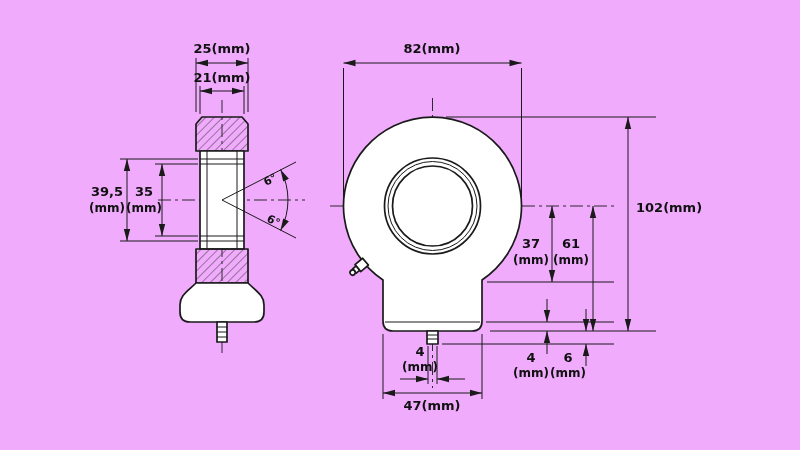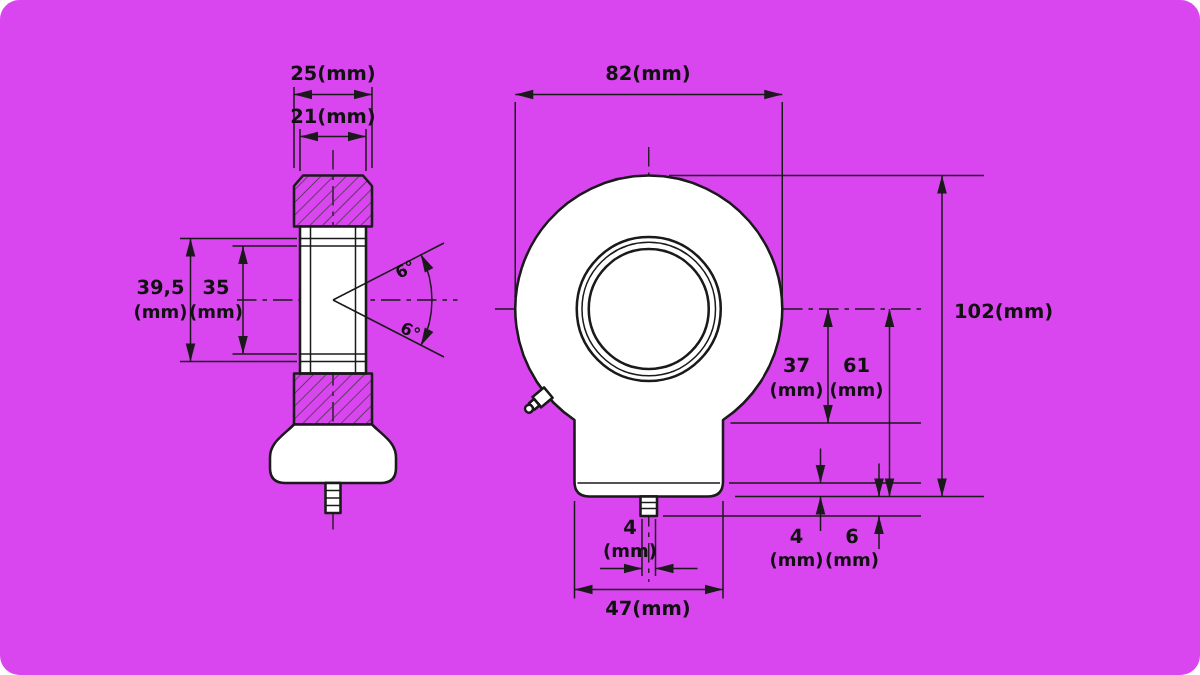--- a/index.html
+++ b/index.html
@@ -1,16 +1,16 @@
 <!DOCTYPE html>
 <html><head>
 <meta charset="utf-8">
 <style>
   html,body{margin:0;padding:0;background:#fdfdfc;}
-  .stage{width:800px;height:450px;background:#d946ef;overflow:hidden;border-radius:13px;}
+  .stage{width:800px;height:450px;background:#f0abfc;overflow:hidden;}
   svg{display:block;}
   text{font-family:"DejaVu Sans","Liberation Sans",sans-serif;}
   .dim{font-size:13px;font-weight:bold;fill:#111;}
   .dim-sm{font-size:12px;font-weight:bold;fill:#111;}
   .ang{font-size:11px;font-weight:bold;fill:#111;}
   .part{stroke:#1a1a1a;stroke-width:1.7;fill:#fff;stroke-linejoin:round;}
   .part-thin{stroke:#1a1a1a;stroke-width:1;fill:none;}
   .hatched{fill:url(#hatch);stroke:#1a1a1a;stroke-width:1.7;stroke-linejoin:round;}
   .dml{stroke:#1a1a1a;stroke-width:1;fill:none;}
   .cl{stroke:#1a1a1a;stroke-width:0.9;stroke-dasharray:13 4 3 4;fill:none;}

